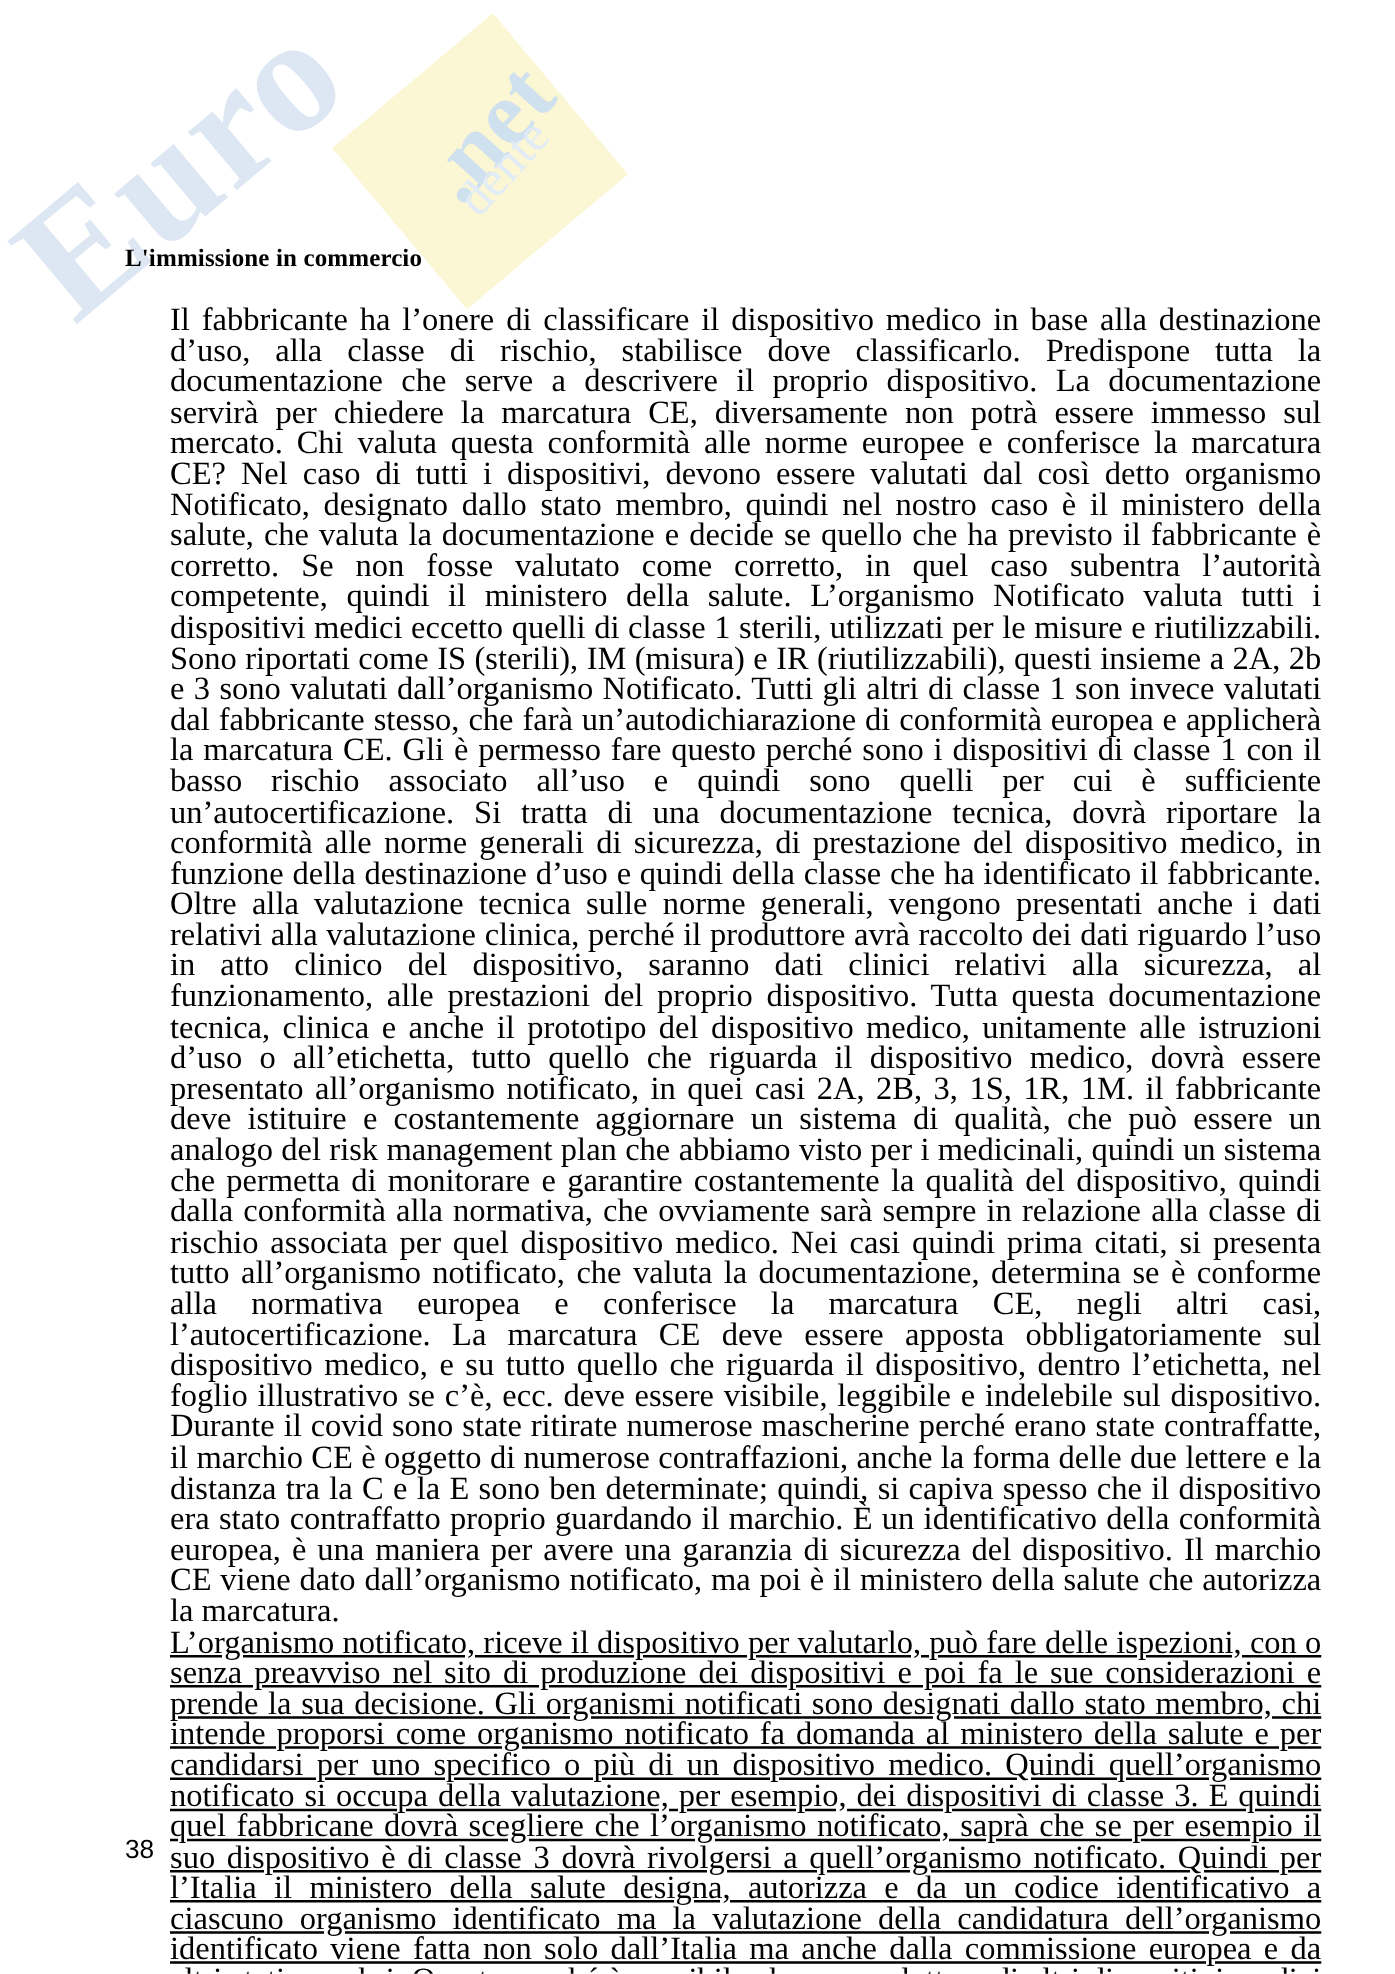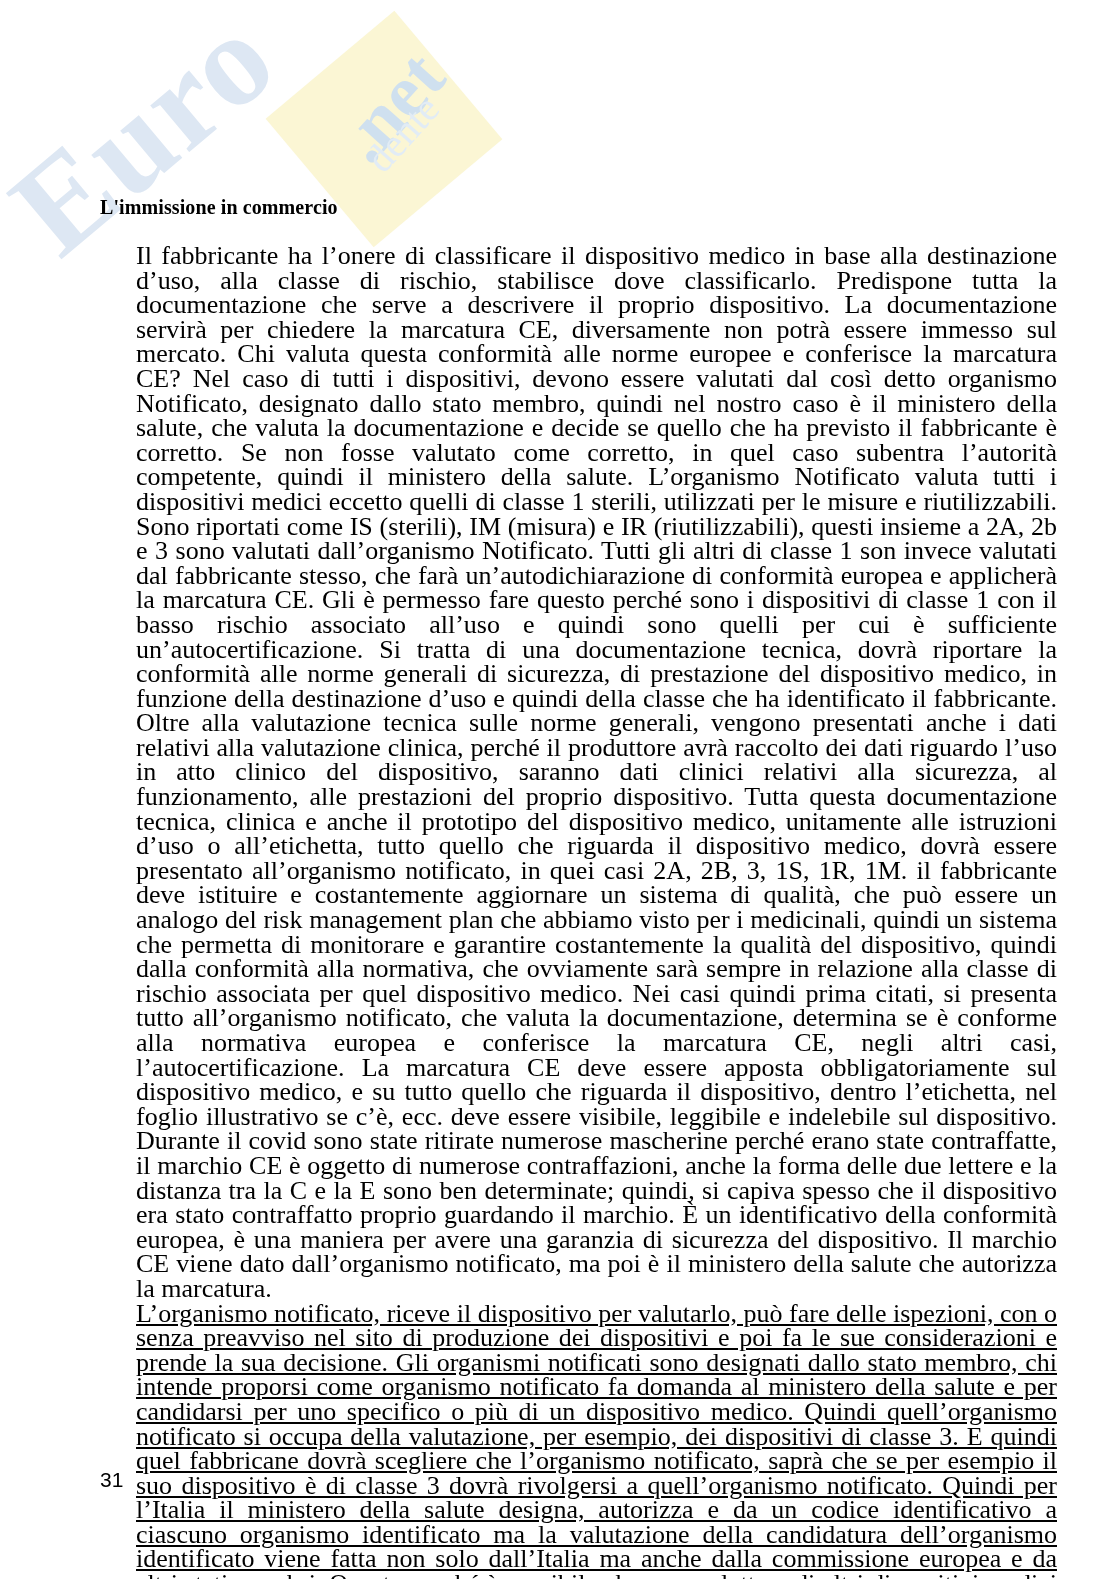--- a/index.html
+++ b/index.html
@@ -129,15 +129,15 @@
 
 <div class="page">
 
   <h1 class="doc-title">L'immissione in commercio</h1>
 
   <div class="doc-body">
     <p>Il fabbricante ha l’onere di classificare il dispositivo medico in base alla destinazione d’uso, alla classe di rischio, stabilisce dove classificarlo. Predispone tutta la documentazione che serve a descrivere il proprio dispositivo. La documentazione servirà per chiedere la marcatura CE, diversamente non potrà essere immesso sul mercato. Chi valuta questa conformità alle norme europee e conferisce la marcatura CE? Nel caso di tutti i dispositivi, devono essere valutati dal così detto organismo Notificato, designato dallo stato membro, quindi nel nostro caso è il ministero della salute, che valuta la documentazione e decide se quello che ha previsto il fabbricante è corretto. Se non fosse valutato come corretto, in quel caso subentra l’autorità competente, quindi il ministero della salute. L’organismo Notificato valuta tutti i dispositivi medici eccetto quelli di classe 1 sterili, utilizzati per le misure e riutilizzabili. Sono riportati come IS (sterili), IM (misura) e IR (riutilizzabili), questi insieme a 2A, 2b e 3 sono valutati dall’organismo Notificato. Tutti gli altri di classe 1 son invece valutati dal fabbricante stesso, che farà un’autodichiarazione di conformità europea e applicherà la marcatura CE. Gli è permesso fare questo perché sono i dispositivi di classe 1 con il basso rischio associato all’uso e quindi sono quelli per cui è sufficiente un’autocertificazione. Si tratta di una documentazione tecnica, dovrà riportare la conformità alle norme generali di sicurezza, di prestazione del dispositivo medico, in funzione della destinazione d’uso e quindi della classe che ha identificato il fabbricante. Oltre alla valutazione tecnica sulle norme generali, vengono presentati anche i dati relativi alla valutazione clinica, perché il produttore avrà raccolto dei dati riguardo l’uso in atto clinico del dispositivo, saranno dati clinici relativi alla sicurezza, al funzionamento, alle prestazioni del proprio dispositivo. Tutta questa documentazione tecnica, clinica e anche il prototipo del dispositivo medico, unitamente alle istruzioni d’uso o all’etichetta, tutto quello che riguarda il dispositivo medico, dovrà essere presentato all’organismo notificato, in quei casi 2A, 2B, 3, 1S, 1R, 1M. il fabbricante deve istituire e costantemente aggiornare un sistema di qualità, che può essere un analogo del risk management plan che abbiamo visto per i medicinali, quindi un sistema che permetta di monitorare e garantire costantemente la qualità del dispositivo, quindi dalla conformità alla normativa, che ovviamente sarà sempre in relazione alla classe di rischio associata per quel dispositivo medico. Nei casi quindi prima citati, si presenta tutto all’organismo notificato, che valuta la documentazione, determina se è conforme alla normativa europea e conferisce la marcatura CE, negli altri casi, l’autocertificazione. La marcatura CE deve essere apposta obbligatoriamente sul dispositivo medico, e su tutto quello che riguarda il dispositivo, dentro l’etichetta, nel foglio illustrativo se c’è, ecc. deve essere visibile, leggibile e indelebile sul dispositivo. Durante il covid sono state ritirate numerose mascherine perché erano state contraffatte, il marchio CE è oggetto di numerose contraffazioni, anche la forma delle due lettere e la distanza tra la C e la E sono ben determinate; quindi, si capiva spesso che il dispositivo era stato contraffatto proprio guardando il marchio. È un identificativo della conformità europea, è una maniera per avere una garanzia di sicurezza del dispositivo. Il marchio CE viene dato dall’organismo notificato, ma poi è il ministero della salute che autorizza la marcatura.</p>
     <p>L’organismo notificato, riceve il dispositivo per valutarlo, può fare delle ispezioni, con o senza preavviso nel sito di produzione dei dispositivi e poi fa le sue considerazioni e prende la sua decisione. Gli organismi notificati sono designati dallo stato membro, chi intende proporsi come organismo notificato fa domanda al ministero della salute e per candidarsi per uno specifico o più di un dispositivo medico. Quindi quell’organismo notificato si occupa della valutazione, per esempio, dei dispositivi di classe 3. E quindi quel fabbricane dovrà scegliere che l’organismo notificato, saprà che se per esempio il suo dispositivo è di classe 3 dovrà rivolgersi a quell’organismo notificato. Quindi per l’Italia il ministero della salute designa, autorizza e da un codice identificativo a ciascuno organismo identificato ma la valutazione della candidatura dell’organismo identificato viene fatta non solo dall’Italia ma anche dalla commissione europea e da altri stati membri. Questo perché è possibile che un produttore di altri dispositivi medici chieda la valutazione del proprio dispositivo a un organismo notificato che è presente in qualunque stato membro. Quindi è il fabbricante che sceglie l’organismo notificato. L’organismo notificato quindi quando si candida, nella sua domanda deve proprio specificare per quali classi si candida, ci saranno dei codici identificativi per quell’organismo identificato e per quelle classi di dispositivi, e tutte le procedure in valutazione alla conformità per cui si candida. L’organismo notificato o l’elenco degli organismi notificati dei vari stati membri e i loro codici identificativi sono riportati in questo sistema che si chiama NANDO, è accessibile a tutti, i fabbricanti entrano in questa piattaforma e in base al codice relativo a quel dispositivo selezionano l’organismo notificato e scelgono in maniera specifica quindi anche gli esperti che potranno essere coinvolti nella valutazione del loro dispositivo. L’organismo notificato però non deve soltanto valutare la documentazione, e dare la marcatura CE, ma è anche incaricato di fare un’attività di sorveglianza; quindi, delle azioni di sorveglianza sul dispositivo di cui ha dato la conformità, fa anche dei controlli sul sito di produzione, che possono essere anticipate o meno, e valuta attentamente qualora ci fossero dei cambiamenti significativi riguardo</p>
   </div>
 
-  <div class="page-number">31</div>
+  <div class="page-number">38</div>
 
 </div>
 
 </body></html>

